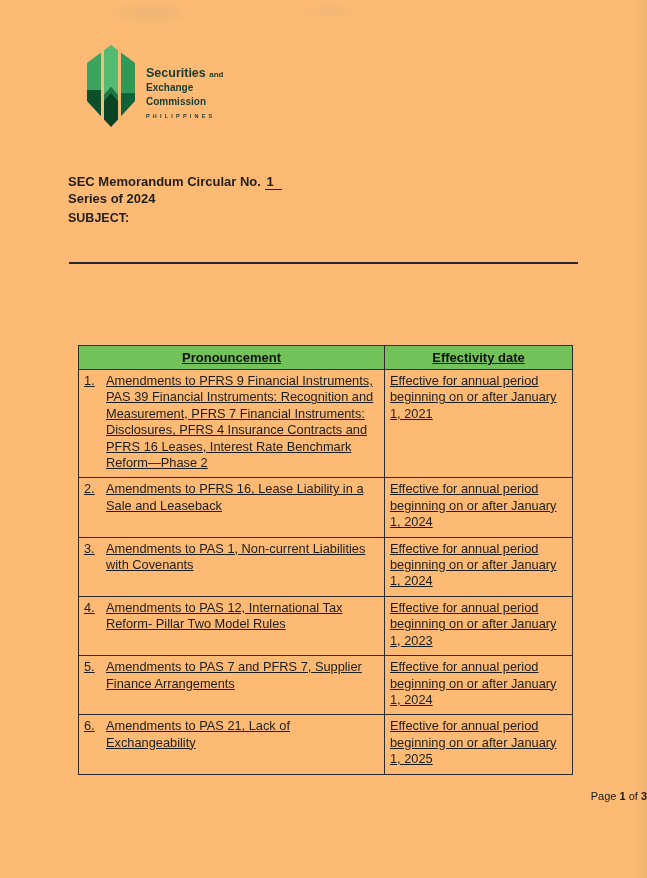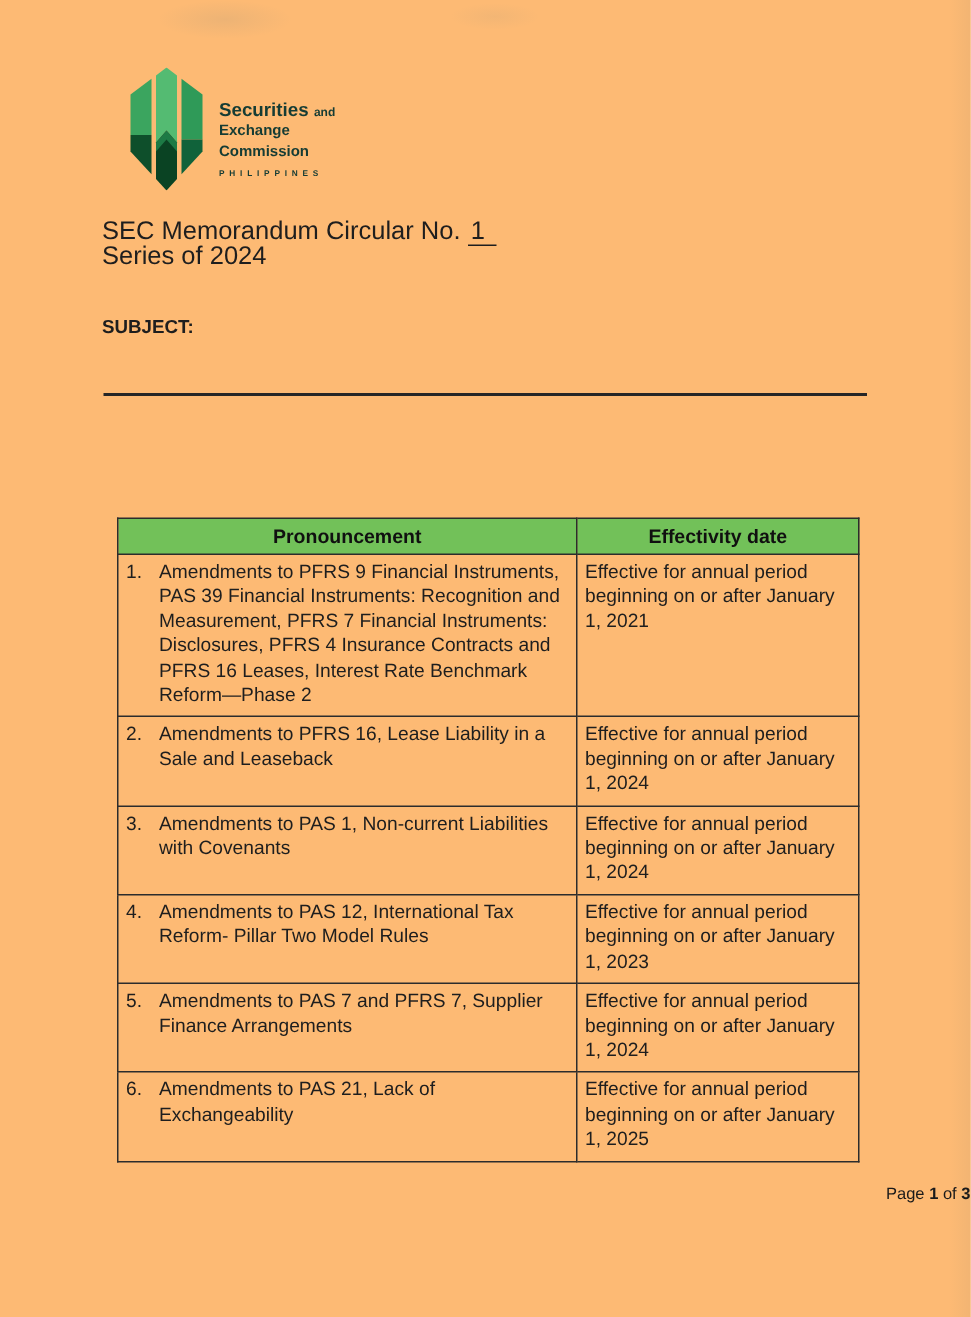--- a/index.html
+++ b/index.html
@@ -25,35 +25,35 @@
   
   .logo { position: absolute; left: 85px; top: 45px; display: flex; align-items: center; }
   .logo svg { width: 52px; height: 82px; display: block; }
   .logo-text { margin-left: 9px; color: var(--logo-text, #153c34); line-height: 13.5px; padding-top: 18px; }
   .logo-line1 { font-size: 12.5px; font-weight: bold; }
   .logo-and { font-size: 8px; font-weight: bold; }
   .logo-line2, .logo-line3 { font-size: 10px; font-weight: bold; }
   .logo-sub { font-size: 5.5px; letter-spacing: 3.2px; font-weight: bold; margin-top: 2px; color: var(--logo-text, #153c34); }
 
   
-  .memo { position: absolute; left: 68px; top: 146px; font-weight: normal; font-size: 17px; line-height: 16.5px; }
+  .memo { position: absolute; left: 68px; top: 174px; font-weight: bold; font-size: 13px; line-height: 16.5px; }
   .memo-number { border-bottom: 1.5px solid #1e1e1e; padding: 0 8px 0 2px; }
 
   
   .subject { position: absolute; left: 68px; top: 211px; width: 512px; display: flex; }
   .subject-label { width: 80px; flex: 0 0 80px; font-weight: bold; font-size: 12.5px; }
   .subject-text { flex: 1; font-weight: bold; font-size: 12.5px; line-height: 16.5px; text-align: justify; }
 
   .rule { position: absolute; left: 69px; top: 262px; width: 509px; height: 2px; background: #262626; }
 
   
   .intro { position: absolute; left: 68px; top: 283px; width: 513px; font-size: 13px; line-height: 16.5px; text-align: justify; }
 
   
-  table.pron { position: absolute; left: 78px; top: 345px; width: 494px; border-collapse: collapse; table-layout: fixed; }
+  table.pron { position: absolute; left: 78px; top: 345px; width: 494px; border-collapse: collapse; table-layout: fixed; text-decoration: underline; }
   table.pron col.c1 { width: 306px; }
   table.pron col.c2 { width: 188px; }
   table.pron th, table.pron td { border: 1.4px solid var(--border, #2c2c2c); }
   table.pron th {
     background: var(--header-green, #72c159);
     font-size: 13px; font-weight: bold; text-align: center;
     height: 24px; padding: 2px 4px; color: #101010;
   }
   table.pron td { vertical-align: top; font-size: 12.8px; line-height: 16.4px; padding: 3px 5px 6px 5px; }
   td.pron-cell .cellflex { display: flex; }

